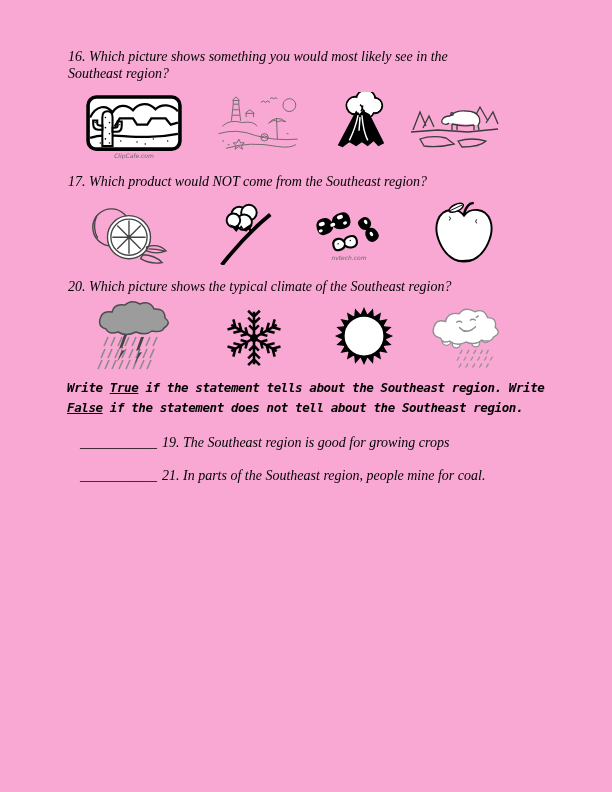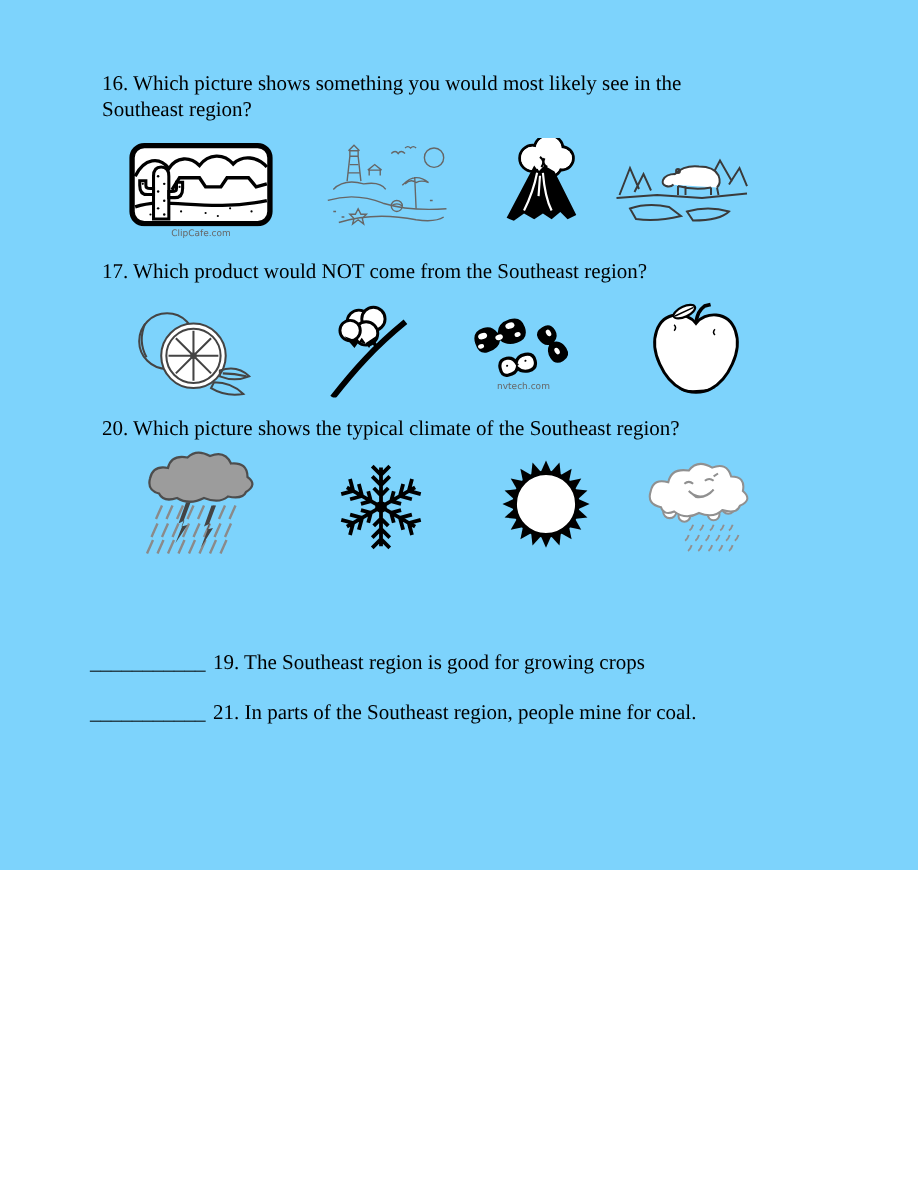--- a/index.html
+++ b/index.html
@@ -1,26 +1,26 @@
 <!DOCTYPE html>
 <html><head>
 <meta charset="utf-8">
 <style>
   html,body{margin:0;padding:0;background:#fff;}
-  .page{position:relative;width:612px;height:580px;background:#7dd3fc;overflow:hidden;
-        font-family:"Liberation Serif",serif;color:#000;}
+  .page{position:relative;width:612px;height:792px;background:#f9a8d4;overflow:hidden;
+        font-family:"Liberation Serif",serif;color:#000;font-style:italic;}
   .q{position:absolute;left:68px;width:492px;margin:0;font-size:14px;line-height:17px;}
   .img{position:absolute;}
   .img svg{display:block;width:100%;height:auto;}
   .cap{font-size:6px;color:#666;text-align:center;font-family:"DejaVu Sans",sans-serif;margin-top:1px;line-height:7px;}
   .instr{position:absolute;left:67px;top:378px;width:530px;margin:0;
          font-family:"DejaVu Sans Mono",monospace;font-weight:bold;font-size:12.5px;
          line-height:19.5px;letter-spacing:-0.4px;}
   .instr .u{text-decoration:underline;}
-  .stmts{position:absolute;left:60px;top:434px;width:500px;}
+  .stmts{position:absolute;left:80px;top:434px;width:500px;}
   .stmts p{margin:0 0 16px 0;font-size:14px;line-height:17px;}
   .blank{margin-right:5px;}
 </style>
 </head>
 <body>
 
 <div class="page">
 
   <p class="q" style="top:48px"><span>16. Which picture shows something you would most likely see in the</span><br><span>Southeast region?</span></p>
 
@@ -247,19 +247,20 @@
         <circle cx="50" cy="41" r="4" fill="#fff"></circle>
       <path d="M14,36 Q4,34 7,25 Q9,16 19,19 Q21,9 33,11 Q39,3 49,9 Q59,5 62,15 Q72,15 70,25 Q77,31 68,35 Q66,41 56,38 Q50,44 40,40 Q31,45 23,39 Q16,42 14,36 Z" fill="#fff"></path>
       <path d="M30,20 q3,-2.5 6,0 M44,18 q3,-2.5 6,0 M50,15 l3,-2"></path>
       <path d="M33,25 Q41,33 50,24 Q45,30 38,29 Z" fill="#fff"></path>
       <path d="M36,48 q-1,3 -2.5,4 M43,48 q-1,3 -2.5,4 M50,48 q-1,3 -2.5,4 M57,48 q-1,3 -2.5,4 M63,48 q-1,3 -2.5,4
                M33,55 q-1,3 -2.5,4 M40,55 q-1,3 -2.5,4 M47,55 q-1,3 -2.5,4 M54,55 q-1,3 -2.5,4 M61,55 q-1,3 -2.5,4 M67,55 q-1,3 -2.5,4
                M35,62 q-1,3 -2.5,4 M42,62 q-1,3 -2.5,4 M49,62 q-1,3 -2.5,4 M56,62 q-1,3 -2.5,4 M63,62 q-1,3 -2.5,4" stroke-width="1.3"></path>
     </svg>
   </div>
 
+  <p class="instr"><span>Write </span><span class="u">True</span><span> if the statement tells about the Southeast region. Write</span><br><span class="u">False</span><span> if the statement does not tell about the Southeast region.</span></p>
 
   <div class="stmts">
     <p><span class="blank">___________</span><span>19. The Southeast region is good for growing crops</span><br></p>
     <p><span class="blank">___________</span><span>21. In parts of the Southeast region, people mine for coal.</span></p>
   </div>
 
 </div>
 
 </body></html>

